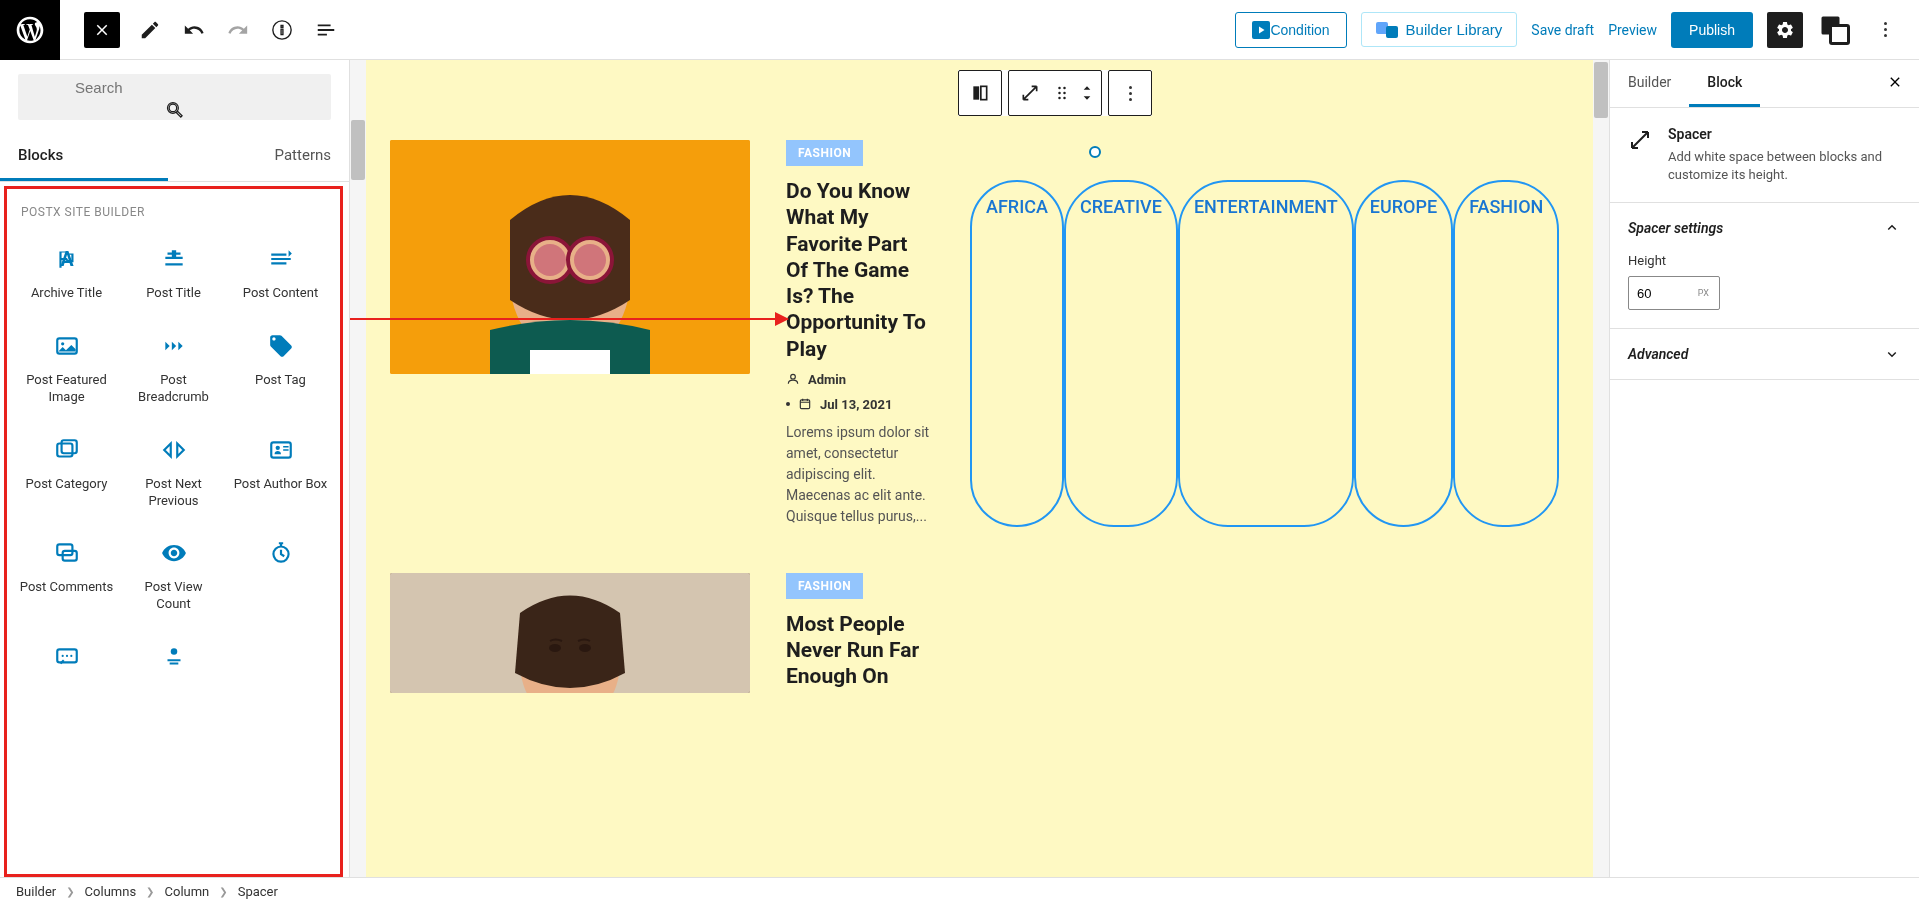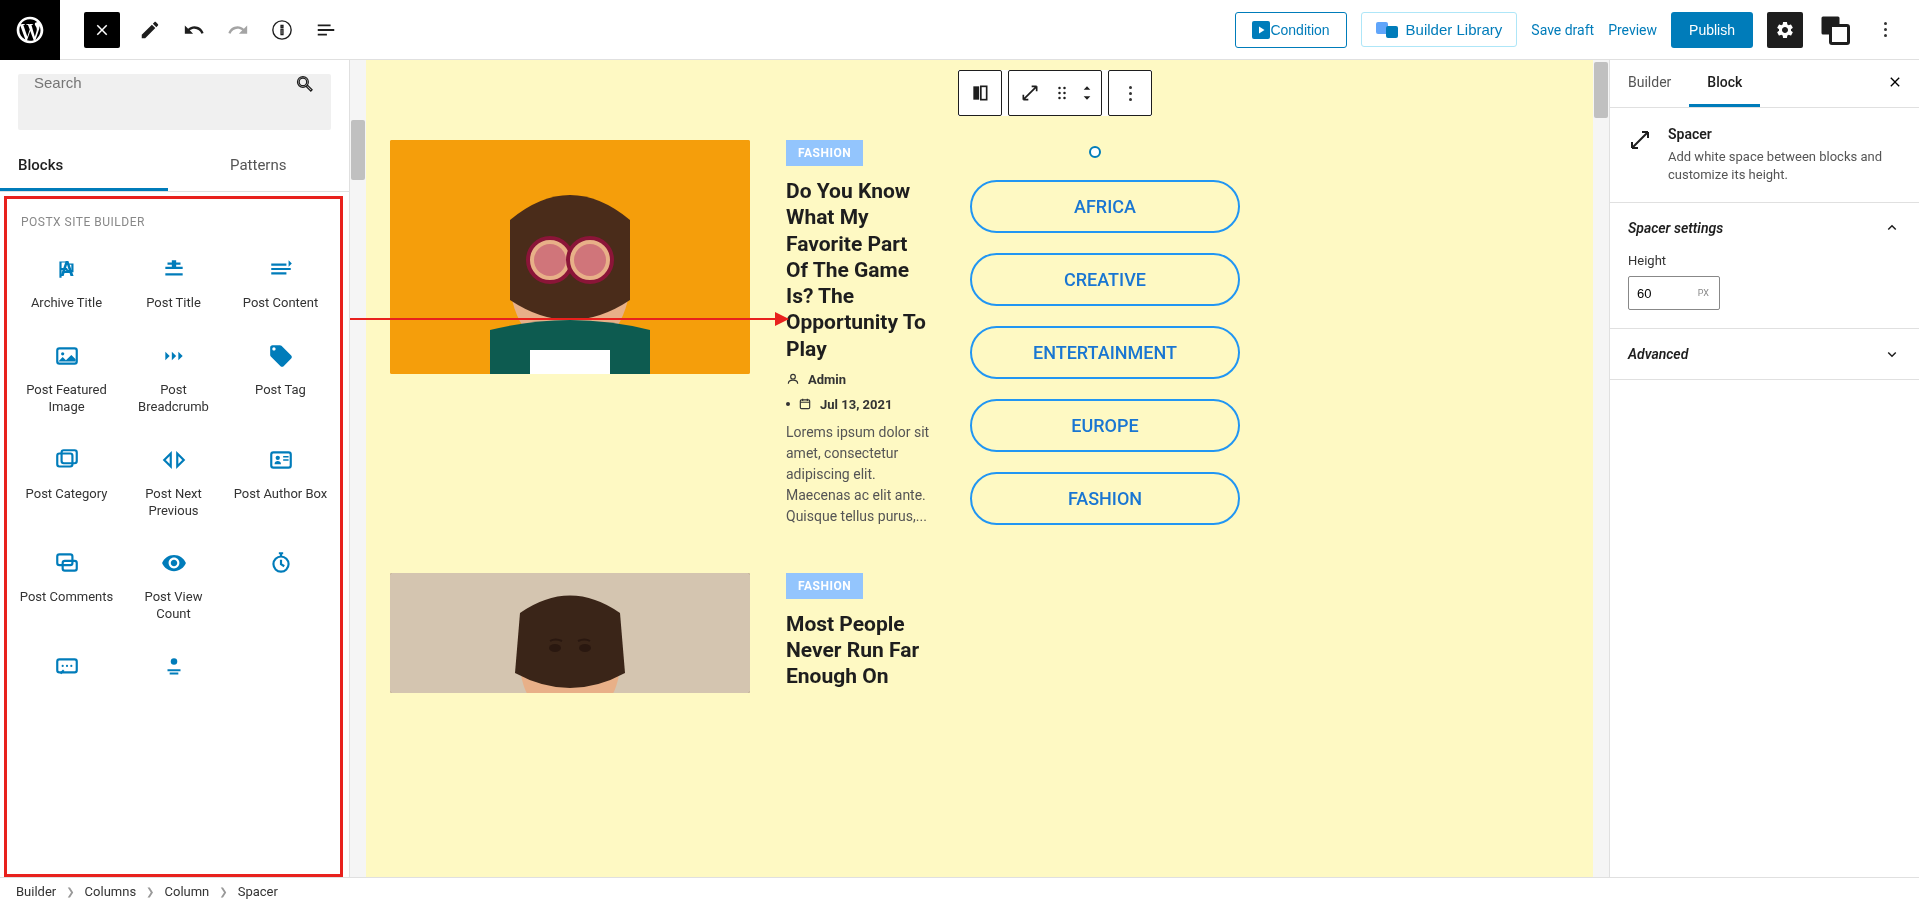--- a/index.html
+++ b/index.html
@@ -20,25 +20,25 @@
     .blue-icon-box { width: 18px; height: 18px; background: #007cba; border-radius: 2px; display:inline-flex; align-items:center; justify-content:center;}
     .blue-icon-box svg{fill:#fff;width:12px;height:12px;}
     .text-link { color: #007cba; cursor: pointer; font-size: 14px; }
     .btn-primary { background: #007cba; color: #fff; border: none; padding: 10px 18px; border-radius: 3px; cursor: pointer; font-size: 14px; font-weight: 500; }
     .icon-btn-dark { width: 36px; height: 36px; background: #1e1e1e; display: flex; align-items: center; justify-content: center; border-radius: 2px; cursor:pointer; }
     .icon-btn-dark svg { fill: #fff; width: 20px; height: 20px; }
     .icon-btn-plain { width: 36px; height: 36px; display: flex; align-items: center; justify-content: center; cursor: pointer; }
     
     .main-layout { display: flex; height: calc(905px - 60px - 28px); }
     .left-panel { width: 350px; border-right: 1px solid #e0e0e0; display: flex; flex-direction: column; position: relative; }
-    .search-box { margin: 14px 18px; background: #f0f0f0; border-radius: 2px; display: flex; align-items: flex-start; padding: 0 16px; height: 56px; }
+    .search-box { margin: 14px 18px; background: #f0f0f0; border-radius: 2px; display: flex; align-items: center; padding: 0 16px; height: 46px; flex-direction: column; }
     .search-box input { flex: 1; border: none; background: transparent; font-size: 15px; outline: none; color: #444; }
     .search-box svg { width: 20px; height: 20px; }
     .tabs { display: flex; border-bottom: 1px solid #e0e0e0; }
-    .tab { flex: 1; text-align: center; padding: 12px 18px 14px; cursor: pointer; font-size: 15px; color: #555; border-bottom: 3px solid transparent; }
+    .tab { flex: 1; text-align: right; padding: 12px 18px 14px; cursor: pointer; font-size: 15px; color: #555; border-bottom: 3px solid transparent; }
     .tab.active { color: #1e1e1e; font-weight: 500; border-bottom-color: #007cba; }
     .tab.active { text-align: left; }
     .tabs .tab:first-child { flex: 0 0 48%; }
     .red-box { border: 3px solid #e8211d; margin: 4px 6px 0 4px; flex: 1; overflow: hidden; padding: 10px 6px 0; }
     .section-label { font-size: 12px; color: #888; letter-spacing: 0.5px; padding: 6px 8px 12px; }
     .blocks-grid { display: grid; grid-template-columns: repeat(3, 1fr); gap: 0; }
     .block-item { text-align: center; padding: 12px 6px 16px; cursor: pointer; }
     .block-icon-svg { height: 32px; display:flex; align-items:center; justify-content:center; margin-bottom:10px;}
     .block-icon-svg svg { width: 26px; height: 26px; fill: #007cba; }
     .block-label { font-size: 13px; color: #333; line-height: 1.3; }
@@ -56,21 +56,21 @@
     .content-row { display: flex; gap: 36px; margin-top: 80px; }
     .post-img { width: 360px; height: 234px; background: linear-gradient(135deg,#f59e0b,#fb923c); flex-shrink: 0; border-radius:2px; display:flex; align-items:center; justify-content:center; overflow:hidden;}
     .post-img svg{width:100%;height:100%;}
     .post-body { width: 148px; }
     .badge { background: #93c5fd; color: #fff; font-size: 12px; font-weight: 700; padding: 6px 12px; display: inline-block; letter-spacing: 0.5px; }
     .post-title { font-size: 21px; font-weight: 700; line-height: 1.25; margin-top: 12px; color: #1e1e1e; }
     .meta-row { font-size: 13px; color: #333; margin-top: 10px; display:flex; align-items:center; gap:8px;}
     .meta-row svg{width:14px;height:14px;}
     .bullet{width:4px;height:4px;background:#333;border-radius:50%;}
     .excerpt { font-size: 14px; color: #555; margin-top: 10px; line-height: 1.5; }
-    .cat-sidebar { width: 270px; display: flex; flex-direction: column; gap: 20px; padding-top: 40px;}
+    .cat-sidebar { width: 270px; display: flex; flex-direction: row; padding-top: 40px;}
     .cat-pill { border: 2px solid #2196f3; border-radius: 50px; padding: 14px; text-align: center; color: #1976d2; font-size: 18px; font-weight: 500; cursor:pointer; }
     .row2 { margin-top: 46px; }
     .row2 .post-img { height: 120px; background: linear-gradient(135deg,#8b7355,#6d5843);}
     .row2 .post-body{padding-top:0;}
     
     .red-arrow { position: absolute; top: 258px; left: -2px; width: 440px; height: 2px; background: #e8211d; z-index: 10; }
     .red-arrow::after { content: ''; position: absolute; right: -1px; top: -6px; border-left: 14px solid #e8211d; border-top: 7px solid transparent; border-bottom: 7px solid transparent; }
     
     .right-panel { width: 310px; border-left: 1px solid #e0e0e0; display: flex; flex-direction: column; }
     .rpanel-tabs { display: flex; border-bottom: 1px solid #e0e0e0; align-items: center; }

